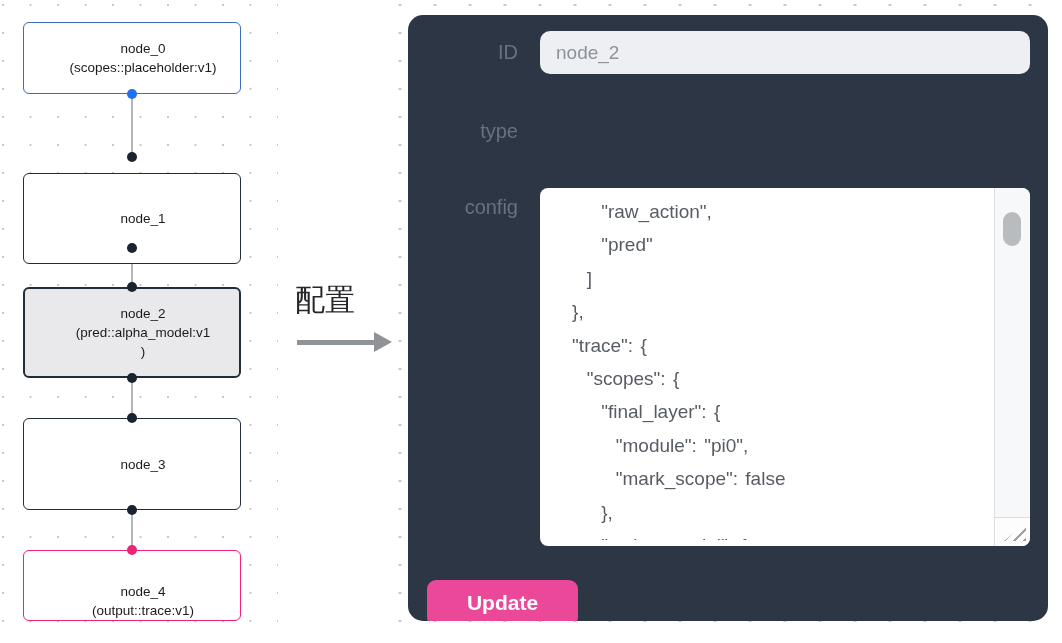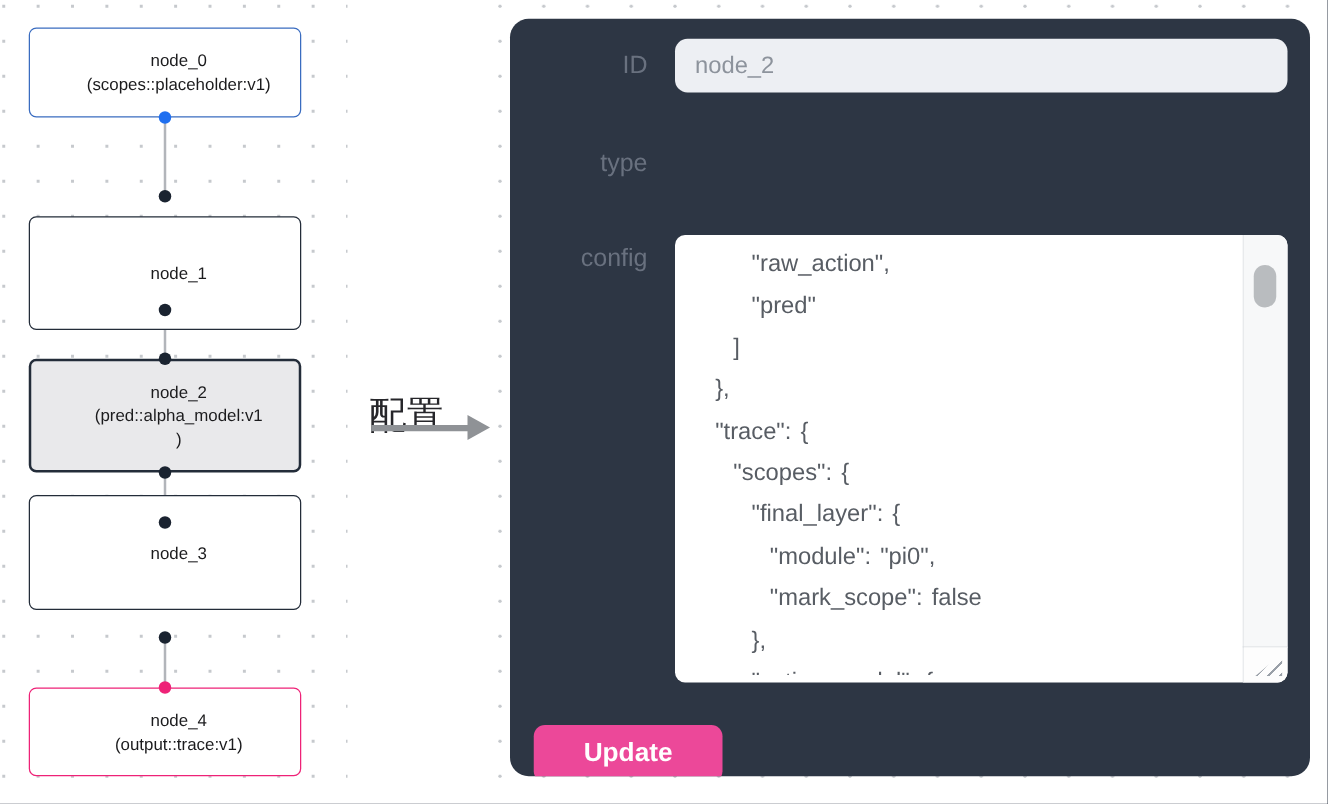--- a/index.html
+++ b/index.html
@@ -22,30 +22,30 @@
   .node{
     position:absolute;left:23px;width:218px;box-sizing:border-box;
     background:#ffffff;border:1.5px solid #232c39;border-radius:6px;
     display:flex;flex-direction:column;align-items:center;justify-content:center;
     font-size:13.5px;line-height:19px;color:#1b1b1d;text-align:center;padding-left:22px;
   }
   .node .ntype{white-space:pre-line;width:180px;word-break:break-all;}
   .node0{top:22px;height:72px;border-color:#3a6cc0;}
   .node1{top:157px;height:91px;margin-top:16px;}
   .node2{top:287px;height:91px;background:#e9e9eb;border-width:2px;}
-  .node3{top:396px;height:92px;justify-content:center;}
-  .node4{top:550px;height:71px;border-color:#ee2277;}
+  .node3{top:418px;height:92px;justify-content:center;}
+  .node4{top:550px;height:71px;border-color:#ee2277;justify-content:flex-end;}
   
   .edge{position:absolute;left:131px;width:2px;background:#b2b5ba;}
   .e0{top:94px;height:63px}.e1{top:248px;height:39px}
   .e2{top:378px;height:40px}.e3{top:510px;height:40px}
   .cdot{position:absolute;left:127px;width:10px;height:10px;border-radius:50%;background:#1a2330;}
   .cdot.blue{background:#1f6ff0}.cdot.pink{background:#ee2277}
   
-  .transition-label{position:absolute;left:295px;top:312px;font-size:30px;color:#26262a;
+  .transition-label{position:absolute;left:295px;top:280px;font-size:30px;color:#26262a;
     font-family:"Liberation Sans",sans-serif;}
   .arrow-line{position:absolute;left:297px;top:340px;width:80px;height:5px;background:#8f9296;}
   .arrow-head{position:absolute;left:374px;top:332px;width:0;height:0;
     border-left:18px solid #8f9296;border-top:10.5px solid transparent;border-bottom:10.5px solid transparent;}
   
   .panel{position:absolute;left:408px;top:15px;width:640px;height:606px;
     background:#2d3644;border-radius:15px;overflow:hidden;}
   .f-label{position:absolute;left:0;width:110px;text-align:right;
     font-size:20px;color:#69717f;}
   .lbl-id{top:26px}.lbl-type{top:105px}.lbl-config{top:181px}

